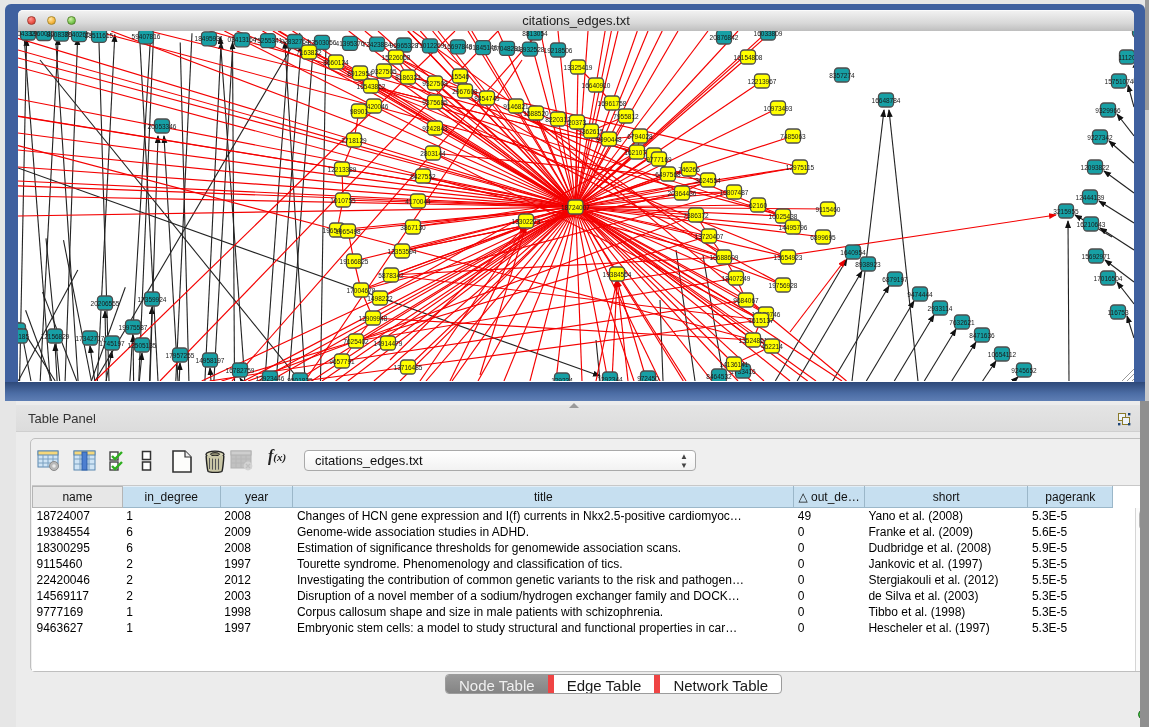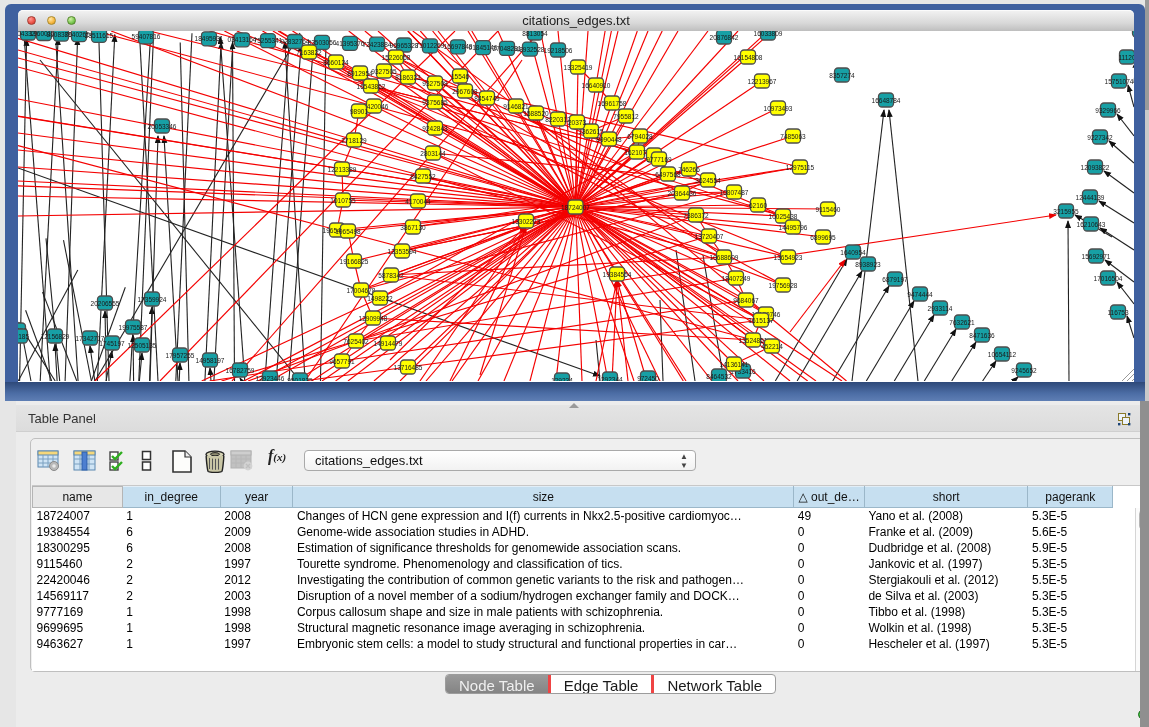--- a/index.html
+++ b/index.html
@@ -44,21 +44,21 @@
 th.c4 { width:70px; } th.c5 { width:162px; } th.c6 { width:84px; } th.c7 { width:22px; background:#fff; border:none; }
 td { height:16px; padding:0 0 0 4px; overflow:hidden; white-space:nowrap; color:#000; }
 td.c4 { }
 #vscroll { position:absolute; left:1103px; top:22px; width:16px; height:164px; border-left:1px solid #d5d5d5; background:#fbfbfb; }
 #vthumb { position:absolute; left:3px; top:2px; width:9px; height:20px; background:#b5b5b5; border-radius:5px; }
 
 #tabs { position:absolute; left:429px; top:273px; height:20px; display:flex; border:1px solid #9c9c9c;
   border-radius:4px; overflow:hidden; background:#fff; }
 .tab { font-size:15px; padding:2px 13px 0 13px; color:#1a1a1a; }
 .tab.sel { background:linear-gradient(#9a9a9a,#848484); color:#efefef; }
-.tab + .tab { border-left:3px solid #ef4444; }
+.tab + .tab { border-left:6px solid #ef4444; }
 #mem { position:absolute; left:1061px; top:311px; font-size:11px; color:#111;margin-top:37px; }
 #memdot { position:absolute; left:1122px; top:309px; width:9px; height:9px; border-radius:50%;
   background:#3ec43e; border:1px solid #1c641c; }
 </style></head>
 <body>
 <div id="stage">
   <div id="win">
     <div id="titlebar">
       <div class="tl" id="tl1" style="top:6px"></div>
         <div class="tl" id="tl2" style="top:6px"></div>
@@ -1051,21 +1051,21 @@
       </svg>
       <div class="tbtn" style="left:237px; top:8px; font-size:16px; font-style:italic; font-weight:bold; font-family:'Liberation Serif',serif; color:#222;">f<span style="font-size:11px">(x)</span></div>
       <div id="dd">citations_edges.txt<div class="arr">▲<br>▼</div></div>
       <div id="tblwrap">
         <table>
           <tbody>
               <tr>
             <th class="c0">name</th>
                 <th class="c1">in_degree</th>
                 <th class="c2">year</th>
-                <th class="c3">size</th>
+                <th class="c3">title</th>
             <th class="c4">△ out_de…</th>
                 <th class="c5">short</th>
                 <th class="c6">pagerank</th>
                 <th class="c7"></th>
           </tr>
 <tr>
                 <td class="c0">18724007</td>
                 <td class="c1">1</td>
                 <td class="c2">2008</td>
                 <td class="c3">Changes of HCN gene expression and I(f) currents in Nkx2.5-positive cardiomyoc…</td>
@@ -1128,30 +1128,20 @@
                 <td class="c0">9777169</td>
                 <td class="c1">1</td>
                 <td class="c2">1998</td>
                 <td class="c3">Corpus callosum shape and size in male patients with schizophrenia.</td>
                 <td class="c4">0</td>
                 <td class="c5">Tibbo et al. (1998)</td>
                 <td class="c6">5.3E-5</td>
                 <td class="c7"></td>
               </tr>
 <tr>
-                <td class="c0">9699695</td>
-                <td class="c1">1</td>
-                <td class="c2">1998</td>
-                <td class="c3">Structural magnetic resonance image averaging in schizophrenia.</td>
-                <td class="c4">0</td>
-                <td class="c5">Wolkin et al. (1998)</td>
-                <td class="c6">5.3E-5</td>
-                <td class="c7"></td>
-              </tr>
-<tr>
                 <td class="c0">9463627</td>
                 <td class="c1">1</td>
                 <td class="c2">1997</td>
                 <td class="c3">Embryonic stem cells: a model to study structural and functional properties in car…</td>
                 <td class="c4">0</td>
                 <td class="c5">Hescheler et al. (1997)</td>
                 <td class="c6">5.3E-5</td>
                 <td class="c7"></td>
               </tr>
         </tbody>

